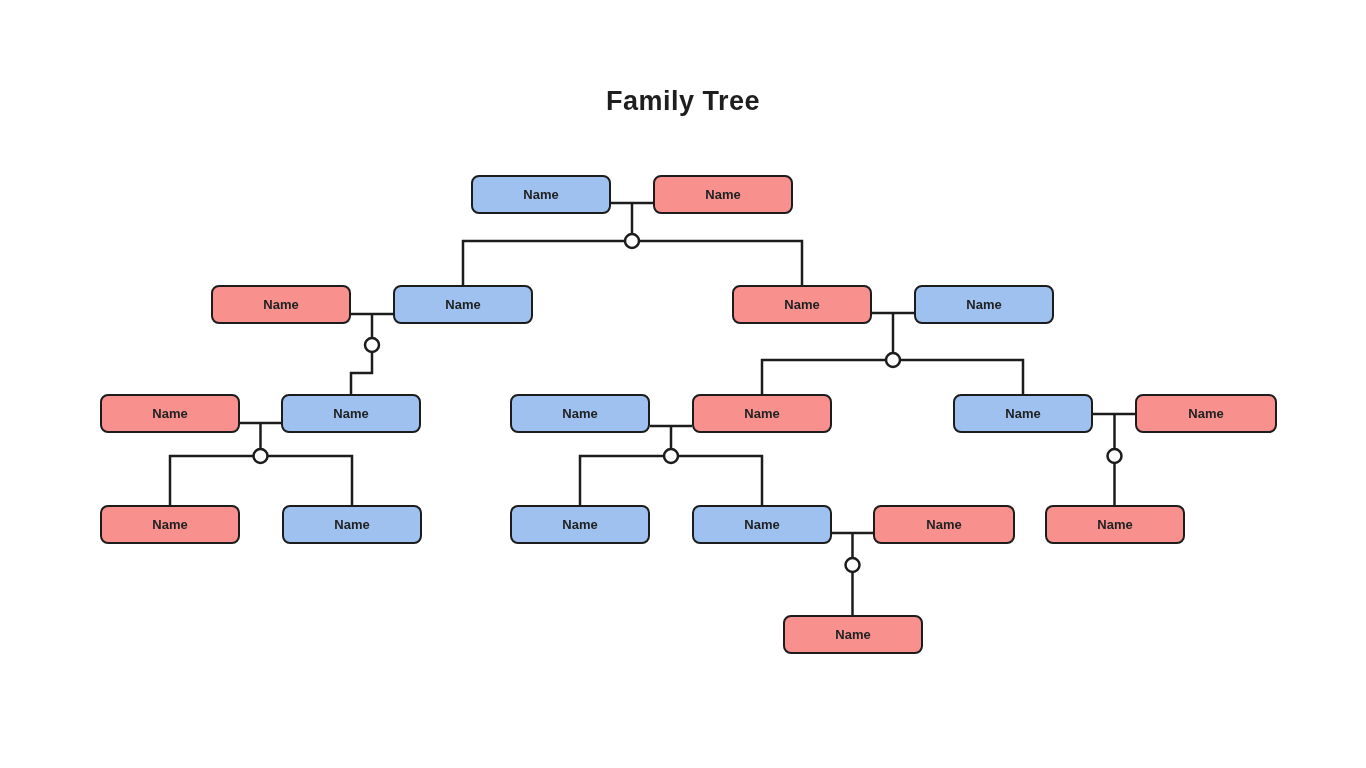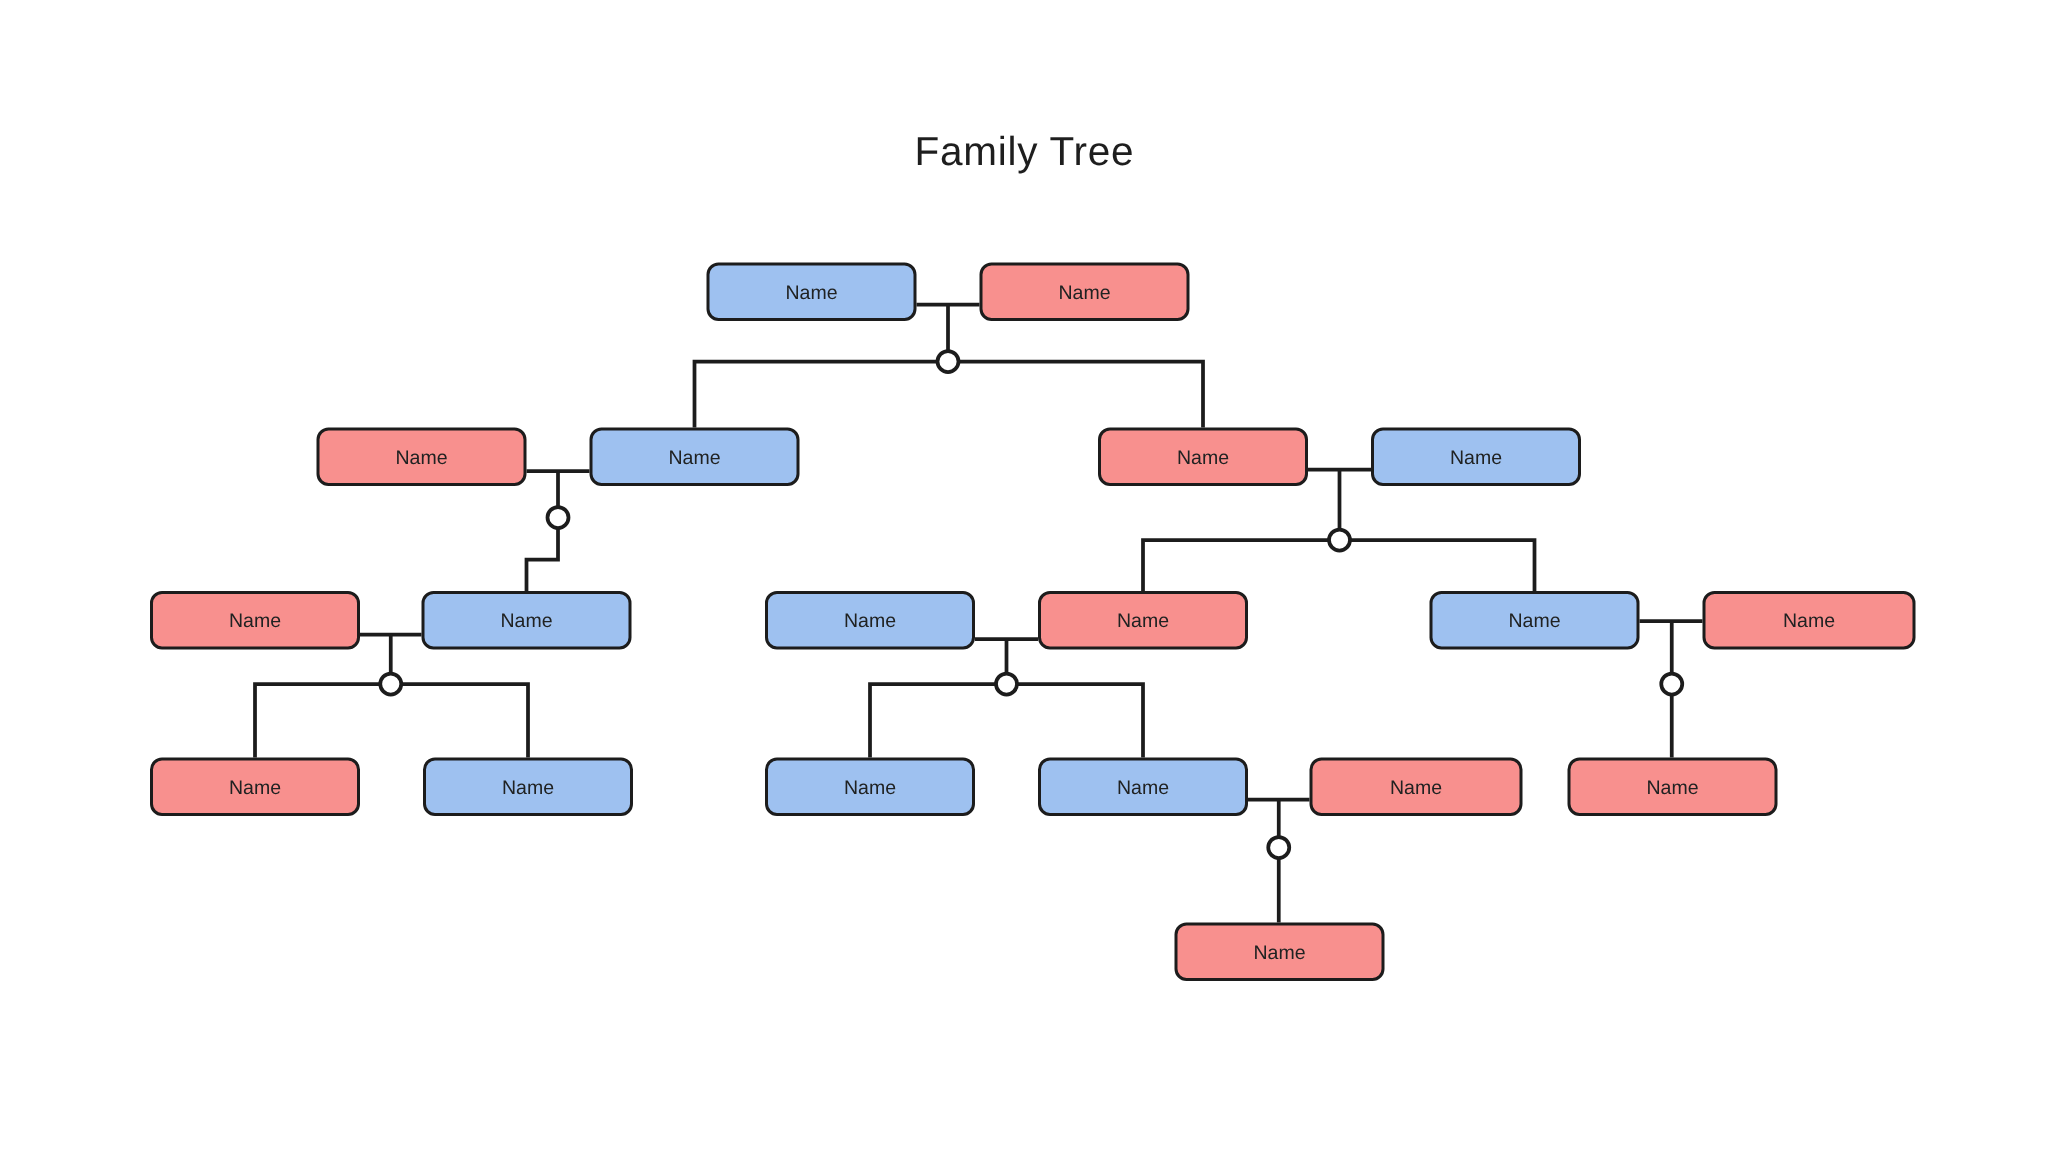--- a/index.html
+++ b/index.html
@@ -22,21 +22,21 @@
     height:768px;
     background:var(--background);
     overflow:hidden;
   }
   .page-title{
     position:absolute;
     left:0; top:86px;
     width:100%;
     text-align:center;
     font-size:27px;
-    font-weight:normal;
+    font-weight:bold;
     letter-spacing:0.5px;
     color:var(--title-color);
   }
   .edges{
     position:absolute;
     left:0; top:0;
     width:1366px;
     height:768px;
   }
   .edge{
@@ -56,21 +56,21 @@
     border:2.5px solid var(--outline);
     border-radius:8px;
     display:flex;
     align-items:center;
     justify-content:center;
   }
   .node.blue{ background:var(--blue-member-fill); }
   .node.red{ background:var(--red-member-fill); }
   .node-label{
     font-size:13px;
-    font-weight:normal;
+    font-weight:bold;
     color:#202222;
   }
 </style>
 </head>
 <body>
 
 <div class="canvas">
 
   <div class="page-title">Family Tree</div>
 

